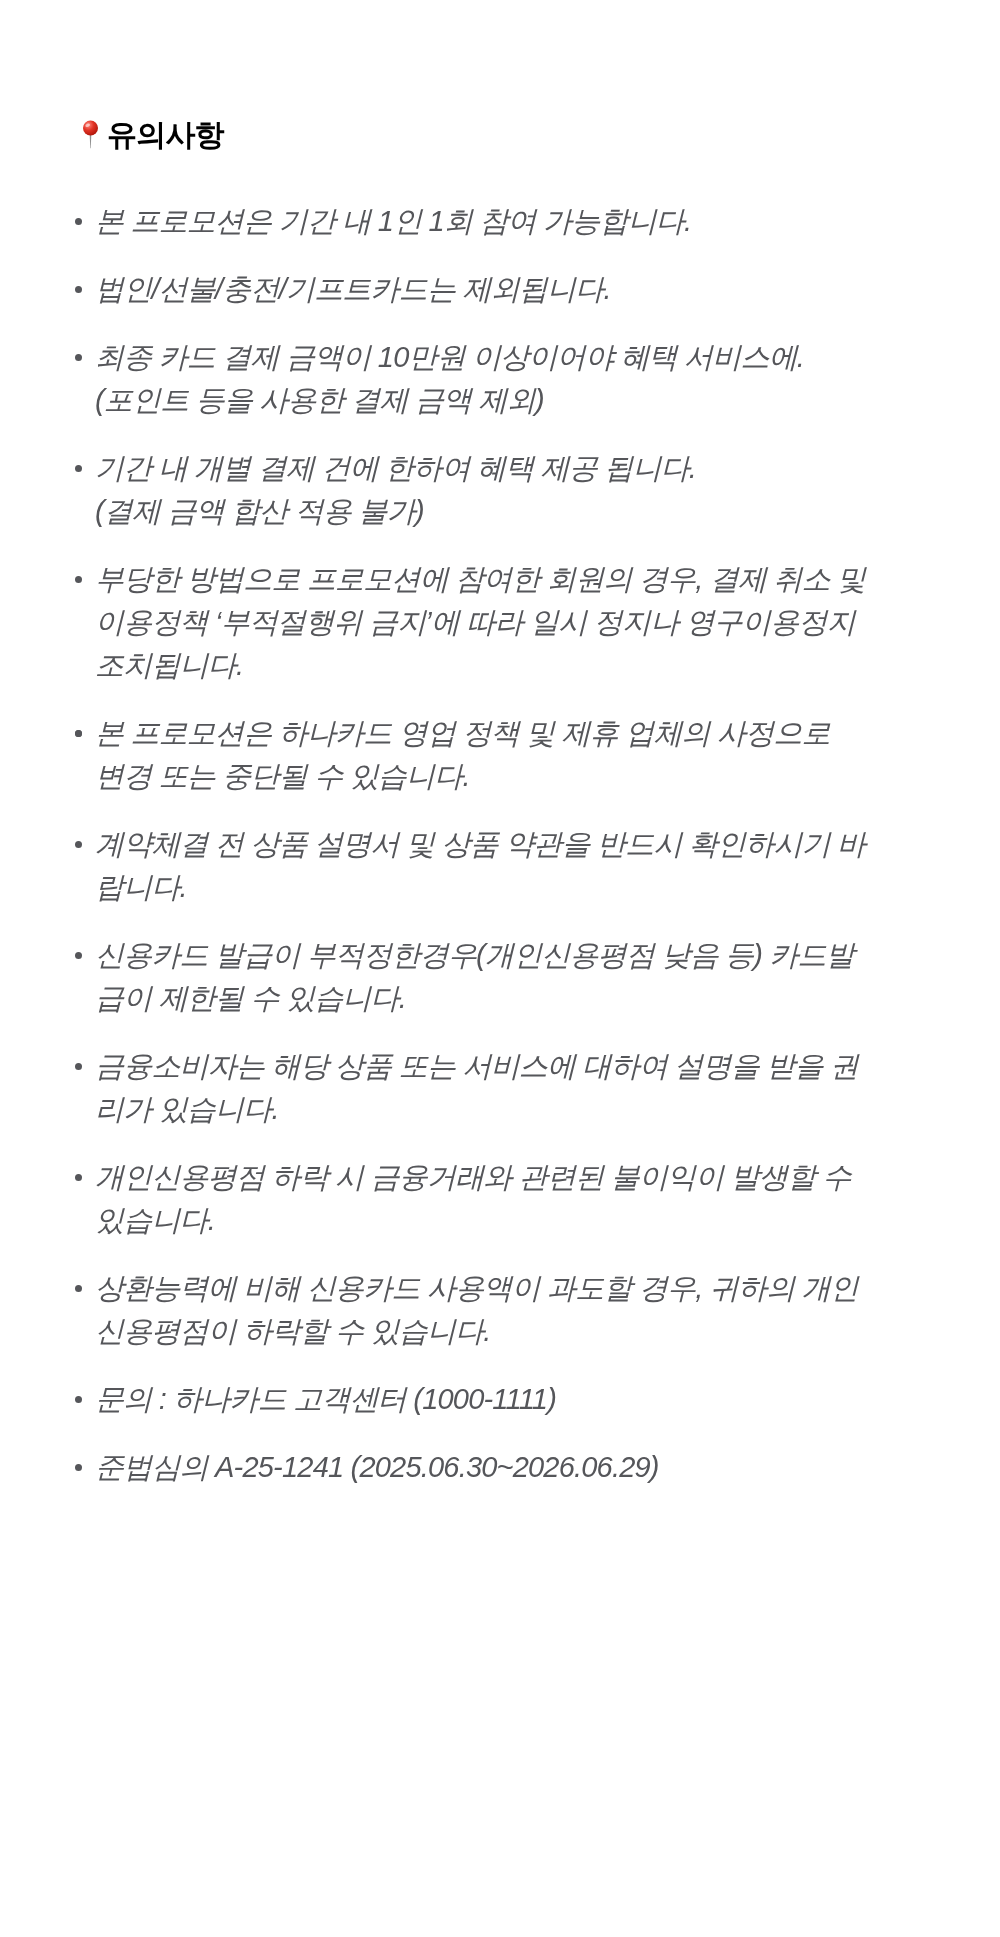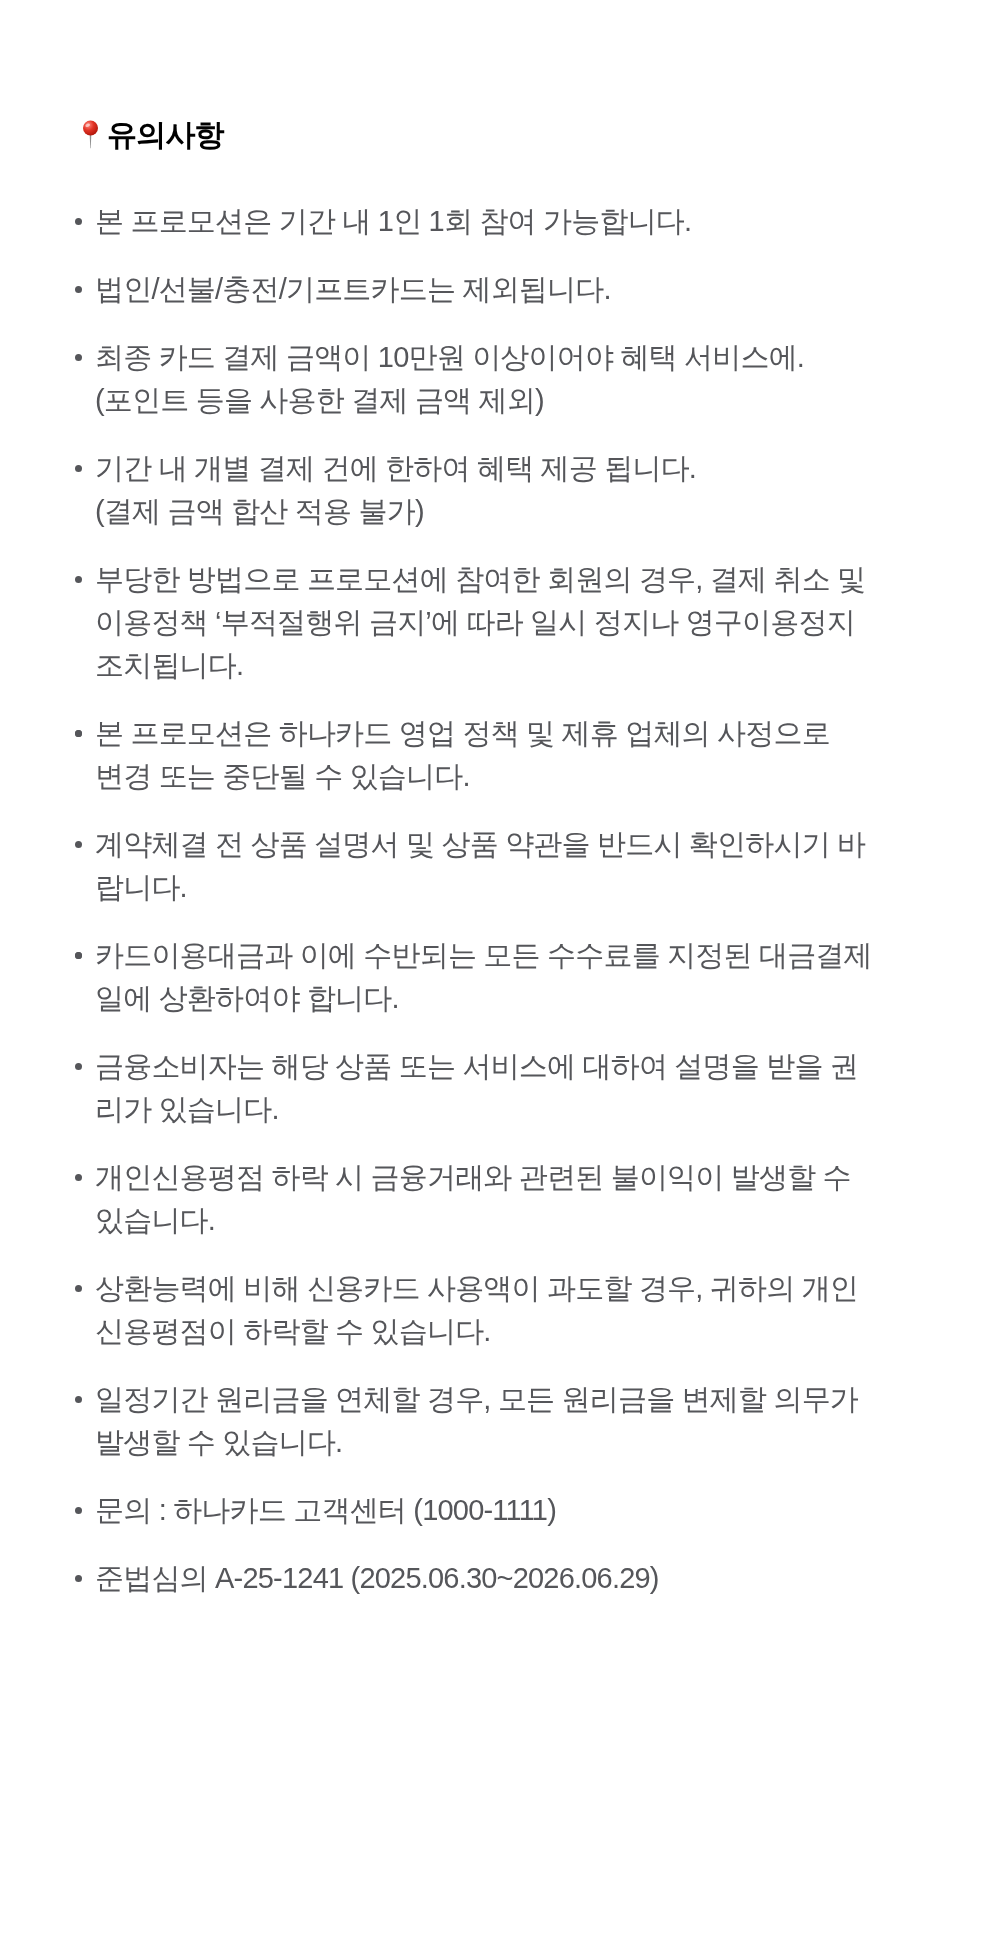--- a/index.html
+++ b/index.html
@@ -42,20 +42,21 @@
     padding: 0;
   }
   ul.notice-list li.item {
     position: relative;
     padding-left: 20px;
     margin: 0 0 25px 0;
     font-size: 29px;
     line-height: 43px;
     letter-spacing: -0.8px;
     color: #55565a;
+    font-style: italic;
   }
   ul.notice-list li.item:last-child {
     margin-bottom: 16px;
   }
   .dot {
     position: absolute;
     left: 0;
     top: 18px;
     width: 7px;
     height: 7px;
@@ -95,28 +96,25 @@
     <li class="item"><span class="dot"></span><span class="txt">기간 내 개별 결제 건에 한하여 혜택 제공 됩니다.
 (결제 금액 합산 적용 불가)</span></li>
     <li class="item"><span class="dot"></span><span class="txt">부당한 방법으로 프로모션에 참여한 회원의 경우, 결제 취소 및
 이용정책 ‘부적절행위 금지’에 따라 일시 정지나 영구이용정지
 조치됩니다.</span></li>
     <li class="item"><span class="dot"></span></li>
     <li class="item"><span class="dot"></span><span class="txt">본 프로모션은 하나카드 영업 정책 및 제휴 업체의 사정으로
 변경 또는 중단될 수 있습니다.</span></li>
     <li class="item"><span class="dot"></span><span class="txt">계약체결 전 상품 설명서 및 상품 약관을 반드시 확인하시기 바
 랍니다.</span></li>
-    <li class="item"><span class="dot"></span></li>
-    <li class="item"><span class="dot"></span><span class="txt">카드이용대금과 이에 수반되는 모든 수수료를 지정된 대금결제
-일에 상환하여야 합니다.</span></li>
+    <li class="item"><span class="dot"></span><span class="txt">신용카드 발급이 부적정한경우(개인신용평점 낮음 등) 카드발
+급이 제한될 수 있습니다.</span></li>
     <li class="item"><span class="dot"></span><span class="txt">금융소비자는 해당 상품 또는 서비스에 대하여 설명을 받을 권
 리가 있습니다.</span></li>
     <li class="item"><span class="dot"></span><span class="txt">개인신용평점 하락 시 금융거래와 관련된 불이익이 발생할 수
 있습니다.</span></li>
     <li class="item"><span class="dot"></span><span class="txt">상환능력에 비해 신용카드 사용액이 과도할 경우, 귀하의 개인
 신용평점이 하락할 수 있습니다.</span></li>
-    <li class="item"><span class="dot"></span><span class="txt">일정기간 원리금을 연체할 경우, 모든 원리금을 변제할 의무가
-발생할 수 있습니다.</span></li>
     <li class="item"><span class="dot"></span><span class="txt">문의 : 하나카드 고객센터 (1000-1111)</span></li>
     <li class="item"><span class="dot"></span><span class="txt">준법심의 A-25-1241 (2025.06.30~2026.06.29)</span></li>
   </ul>
 
 </div>
 
 </body></html>

